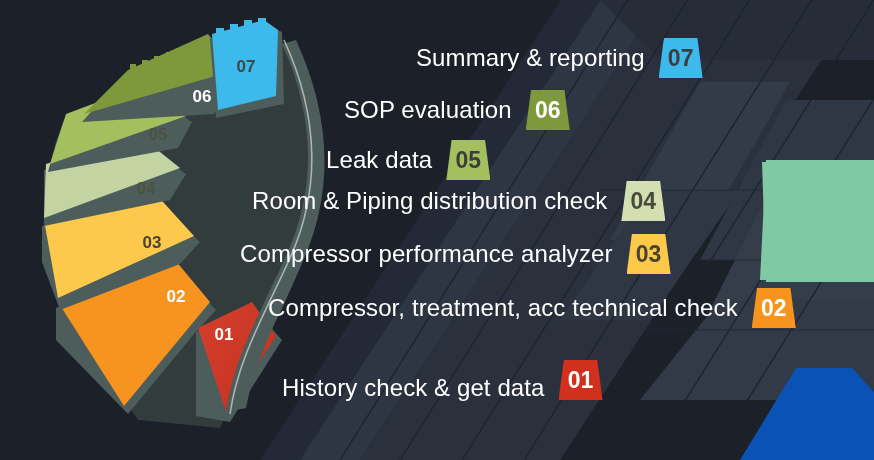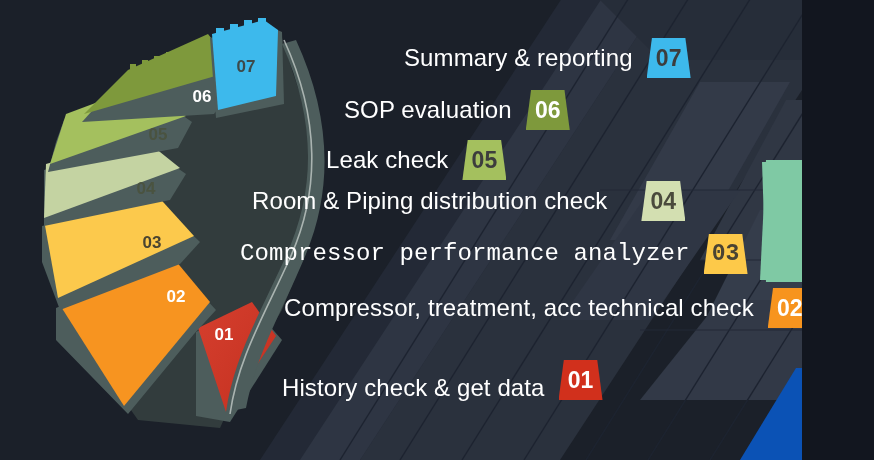--- a/index.html
+++ b/index.html
@@ -3,21 +3,21 @@
 <meta charset="utf-8">
 <title>Process Steps Infographic</title>
 <style>
   html, body {
     margin: 0;
     padding: 0;
     background: #12161f;
   }
   #slide {
     position: relative;
-    width: 802px;
+    width: 874px;
     height: 460px;
     overflow: hidden;
     background: #1b2029;
     font-family: "Liberation Sans", sans-serif;
   }
 
   
   #bg-deco {
     position: absolute;
     inset: 0;
@@ -73,26 +73,26 @@
   }
   .badge .num {
     position: relative;
     font-size: 23px;
     font-weight: bold;
     line-height: 1;
     z-index: 2;
   }
 
   
-  .row.r7 { top: 38px;  left: 404px; }
+  .row.r7 { top: 38px;  left: 416px; }
   .row.r6 { top: 90px;  left: 344px; justify-content: flex-end; }
   .row.r5 { top: 140px; left: 326px; }
-  .row.r4 { top: 181px; left: 252px; gap: 20px; }
-  .row.r3 { top: 234px; left: 240px; font-family: Liberation Mono, monospace; }
-  .row.r2 { top: 288px; left: 284px; }
+  .row.r4 { top: 181px; left: 252px; }
+  .row.r3 { top: 234px; left: 240px; }
+  .row.r2 { top: 288px; left: 268px; }
   .row.r1 { top: 360px; left: 282px; align-items: flex-end; }
 </style>
 </head>
 <body>
 
 <div id="slide" style="background: rgb(27, 32, 41);">
 
   <div id="bg-deco">
     <svg width="874" height="460" viewBox="0 0 874 460">
       <defs>
@@ -217,21 +217,21 @@
 
     <div class="row r6">
       <span class="row-label" style="color: rgb(255, 255, 255);">SOP evaluation</span>
       <span class="badge">
         <span class="tile" style="background: rgb(126, 153, 60);"></span>
         <span class="num" style="color: rgb(255, 255, 255);">06</span>
       </span>
     </div>
 
     <div class="row r5">
-      <span class="row-label" style="color: rgb(255, 255, 255);">Leak check</span>
+      <span class="row-label" style="color: rgb(255, 255, 255);">Leak data</span>
       <span class="badge">
         <span class="tile" style="background: rgb(164, 192, 94);"></span>
         <span class="num" style="color: rgb(61, 61, 61);">05</span>
       </span>
     </div>
 
     <div class="row r4">
       <span class="row-label" style="color: rgb(255, 255, 255);">Room &amp; Piping distribution check</span>
       <span class="badge">
         <span class="tile" style="background: rgb(211, 223, 177);"></span>

